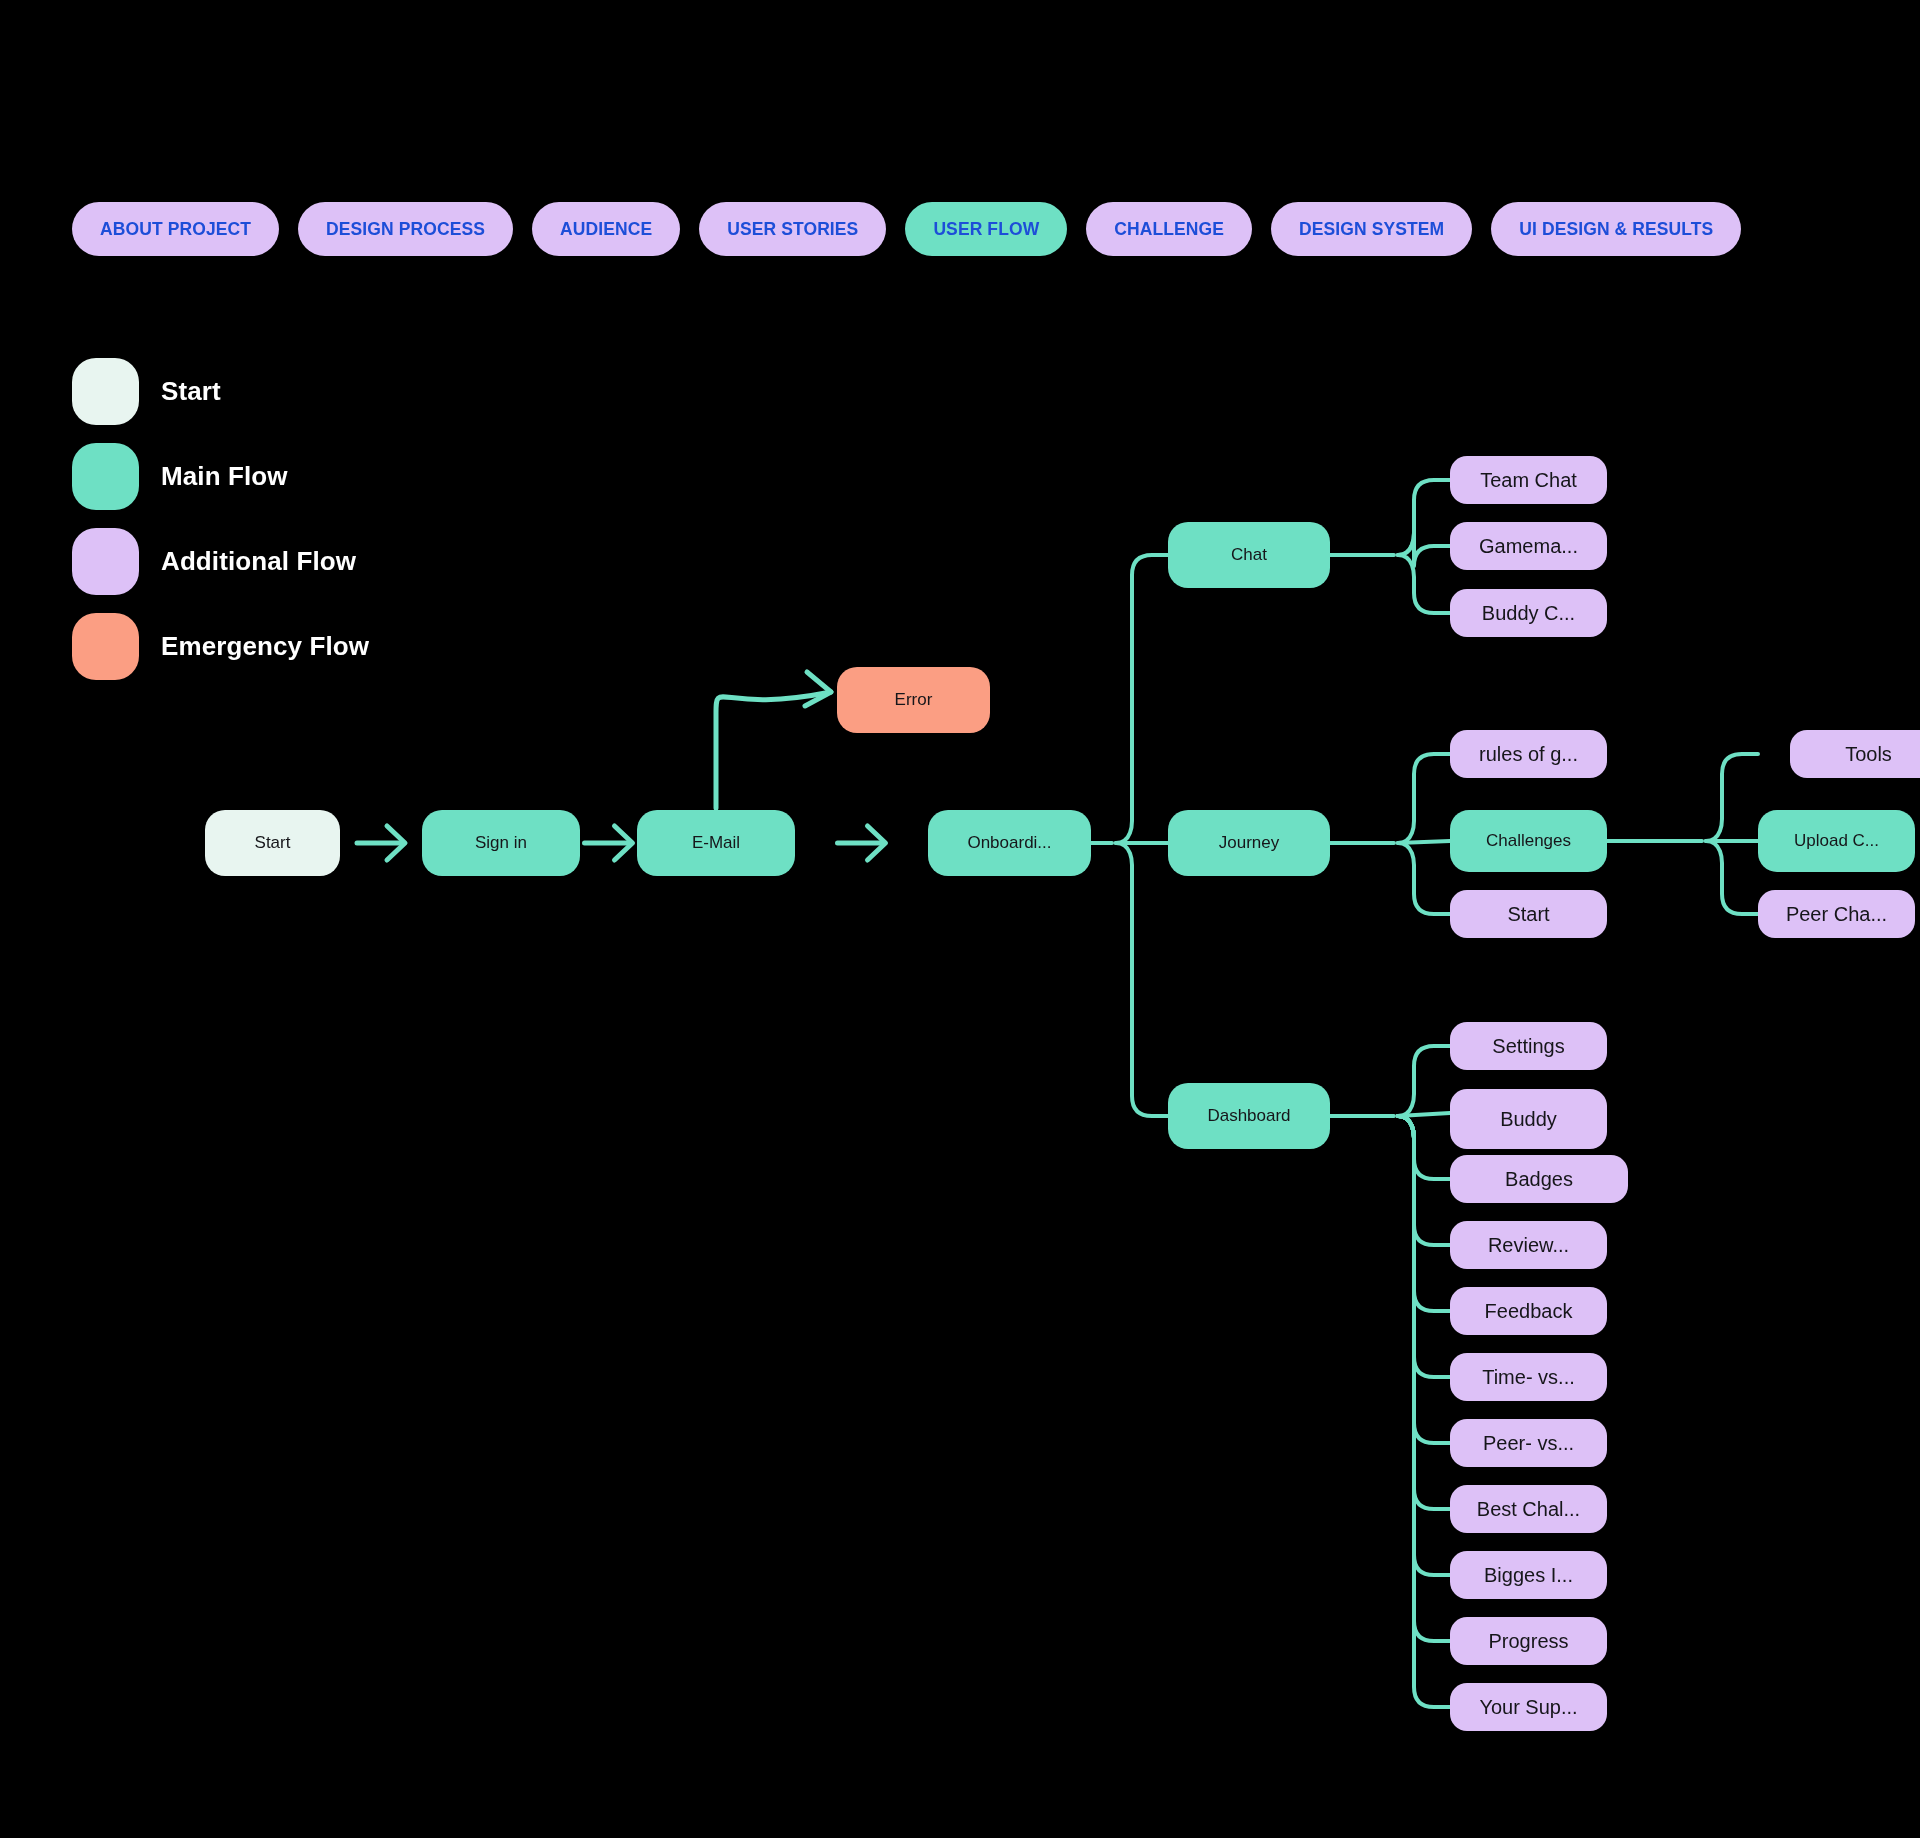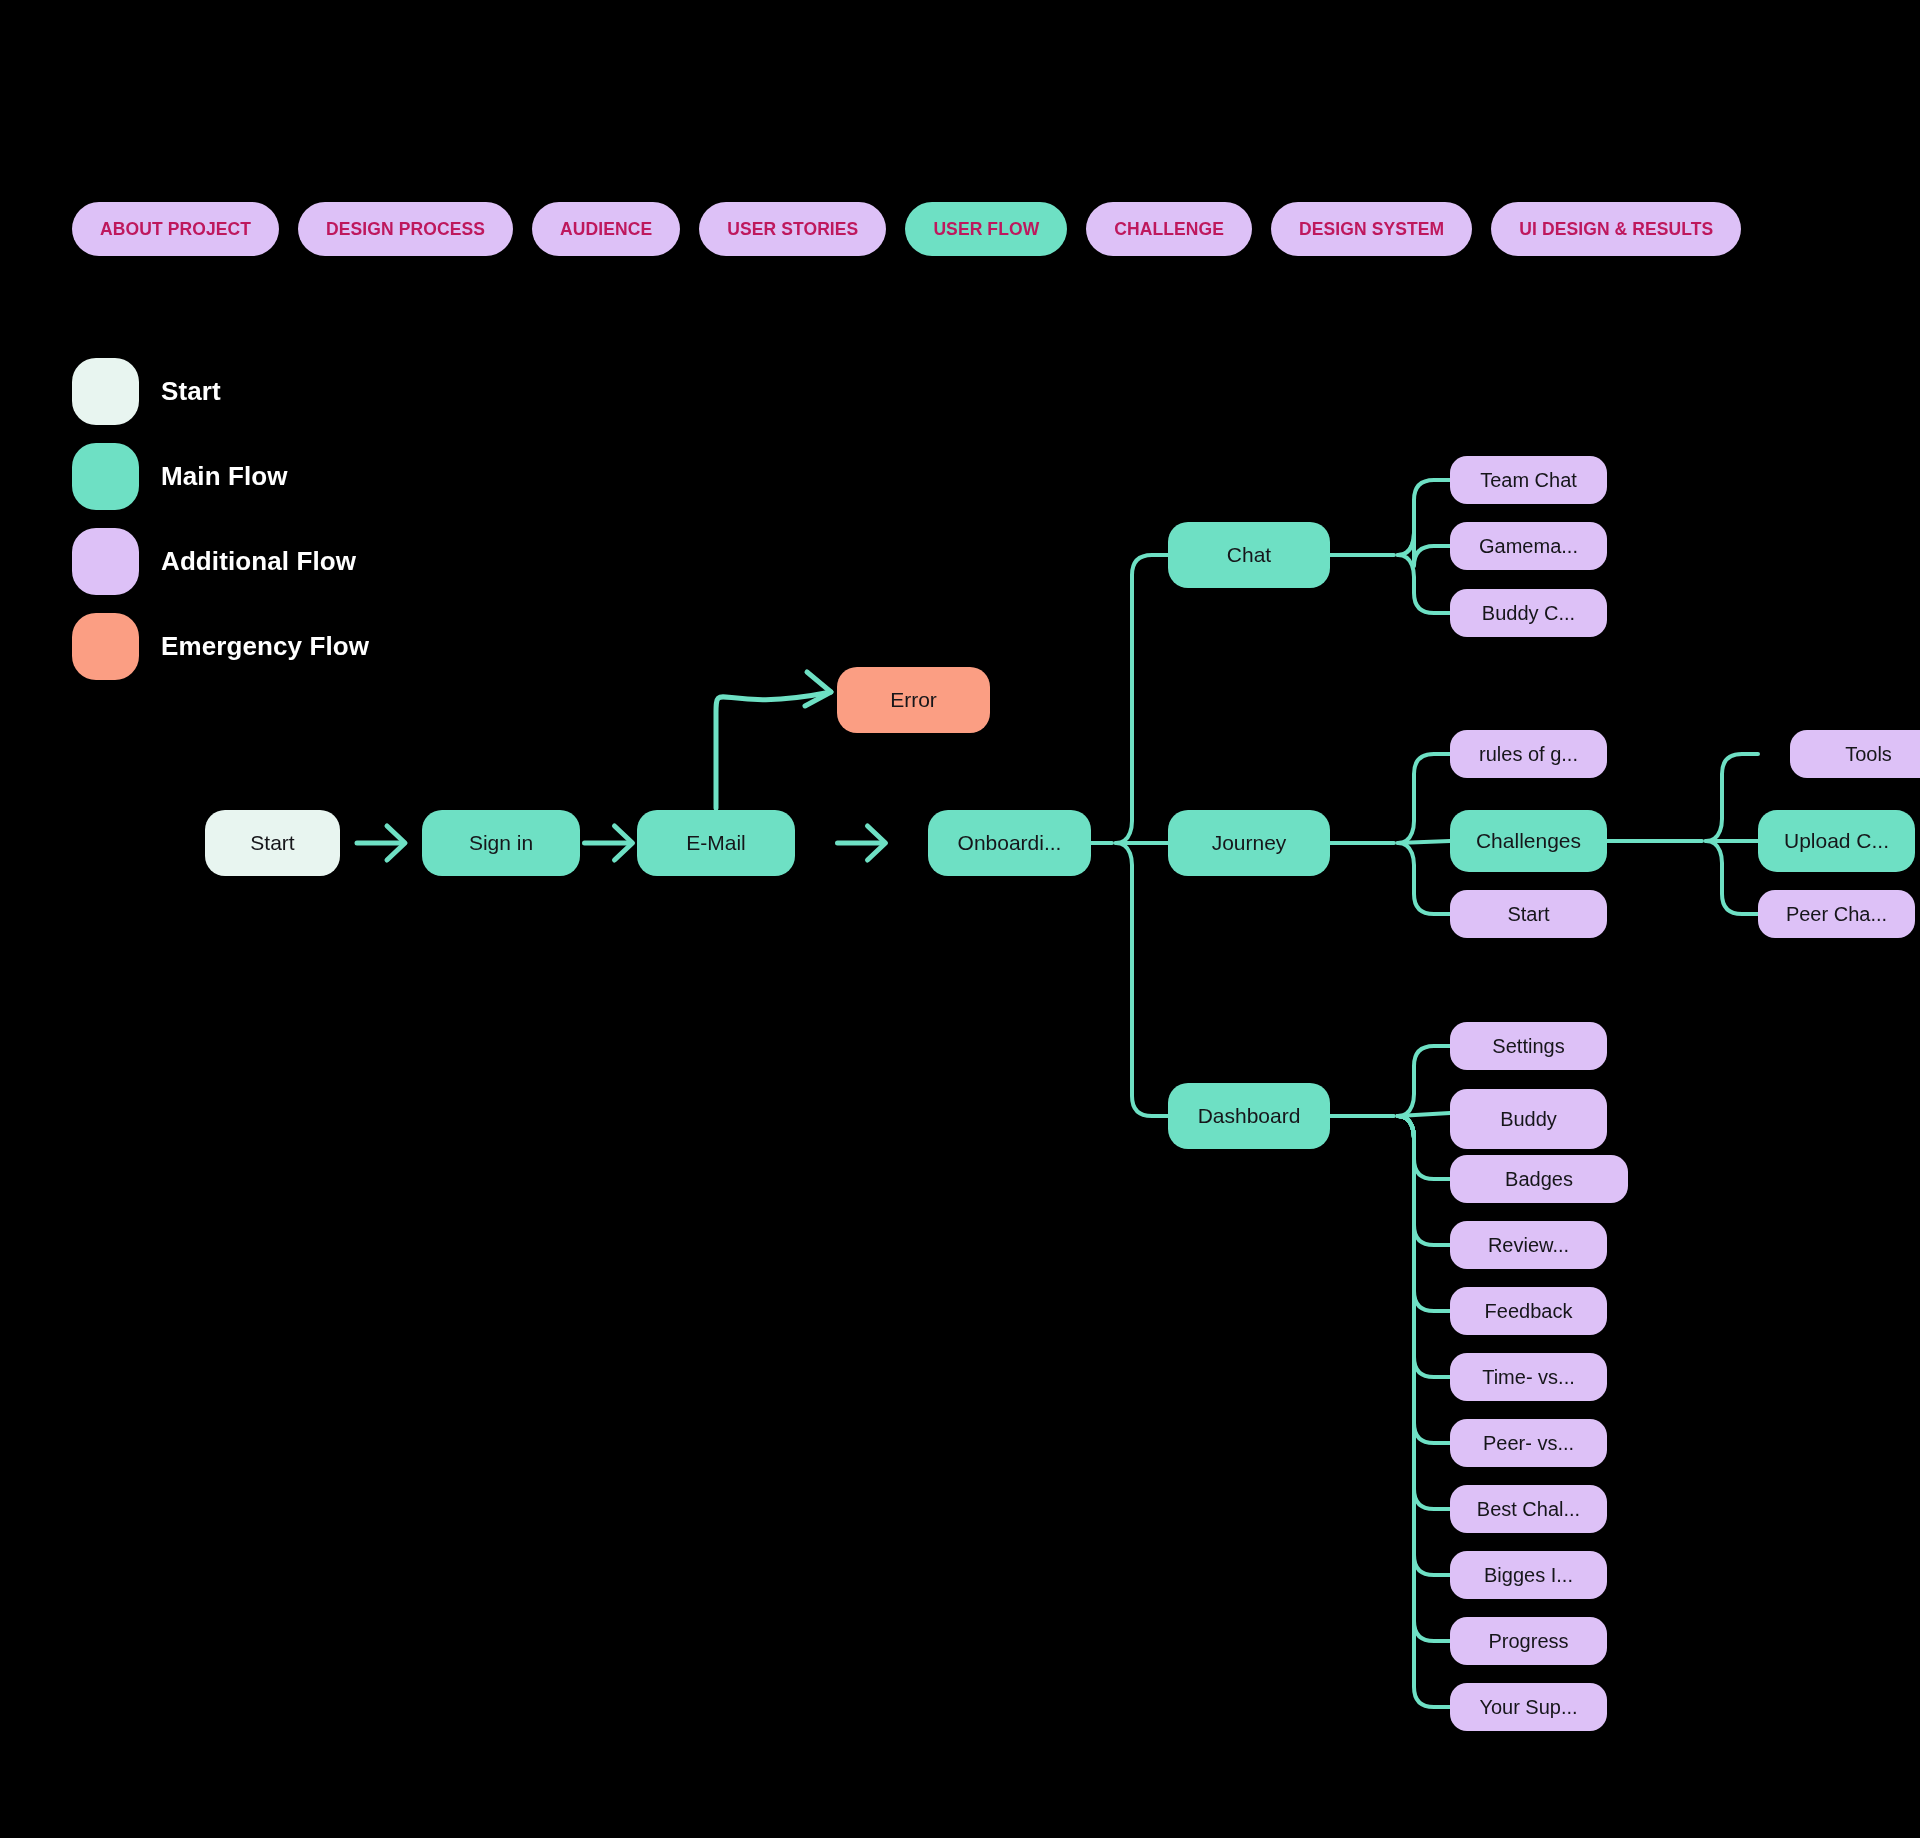--- a/index.html
+++ b/index.html
@@ -25,21 +25,21 @@
     top: 202px;
     display: flex;
     flex-direction: row;
     align-items: center;
     gap: 19px;
   }
   .nav-pill {
     height: 54px;
     border-radius: 27px;
     background: #ddc1f7;
-    color: #be185d;
+    color: #1d4ed8;
     display: flex;
     align-items: center;
     justify-content: center;
     padding: 0 28px;
     font-size: 17.5px;
     font-weight: 700;
     letter-spacing: 0.1px;
     white-space: nowrap;
     cursor: pointer;
   }
@@ -89,21 +89,21 @@
     width: 1920px; height: 1838px;
     pointer-events: none;
   }
   .node {
     position: absolute;
     display: flex;
     align-items: center;
     justify-content: center;
     border-radius: 18px;
     color: #16161a;
-    font-size: 21px;
+    font-size: 17px;
     font-weight: 400;
     white-space: nowrap;
     cursor: pointer;
     overflow: hidden;
     padding: 0 10px;
   }
   .node.small { font-size: 20px; border-radius: 17px; }
   .node.start  { background: #e8f5f0; }
   .node.main   { background: #6ee0c4; }
   .node.add    { background: #ddc1f7; }

